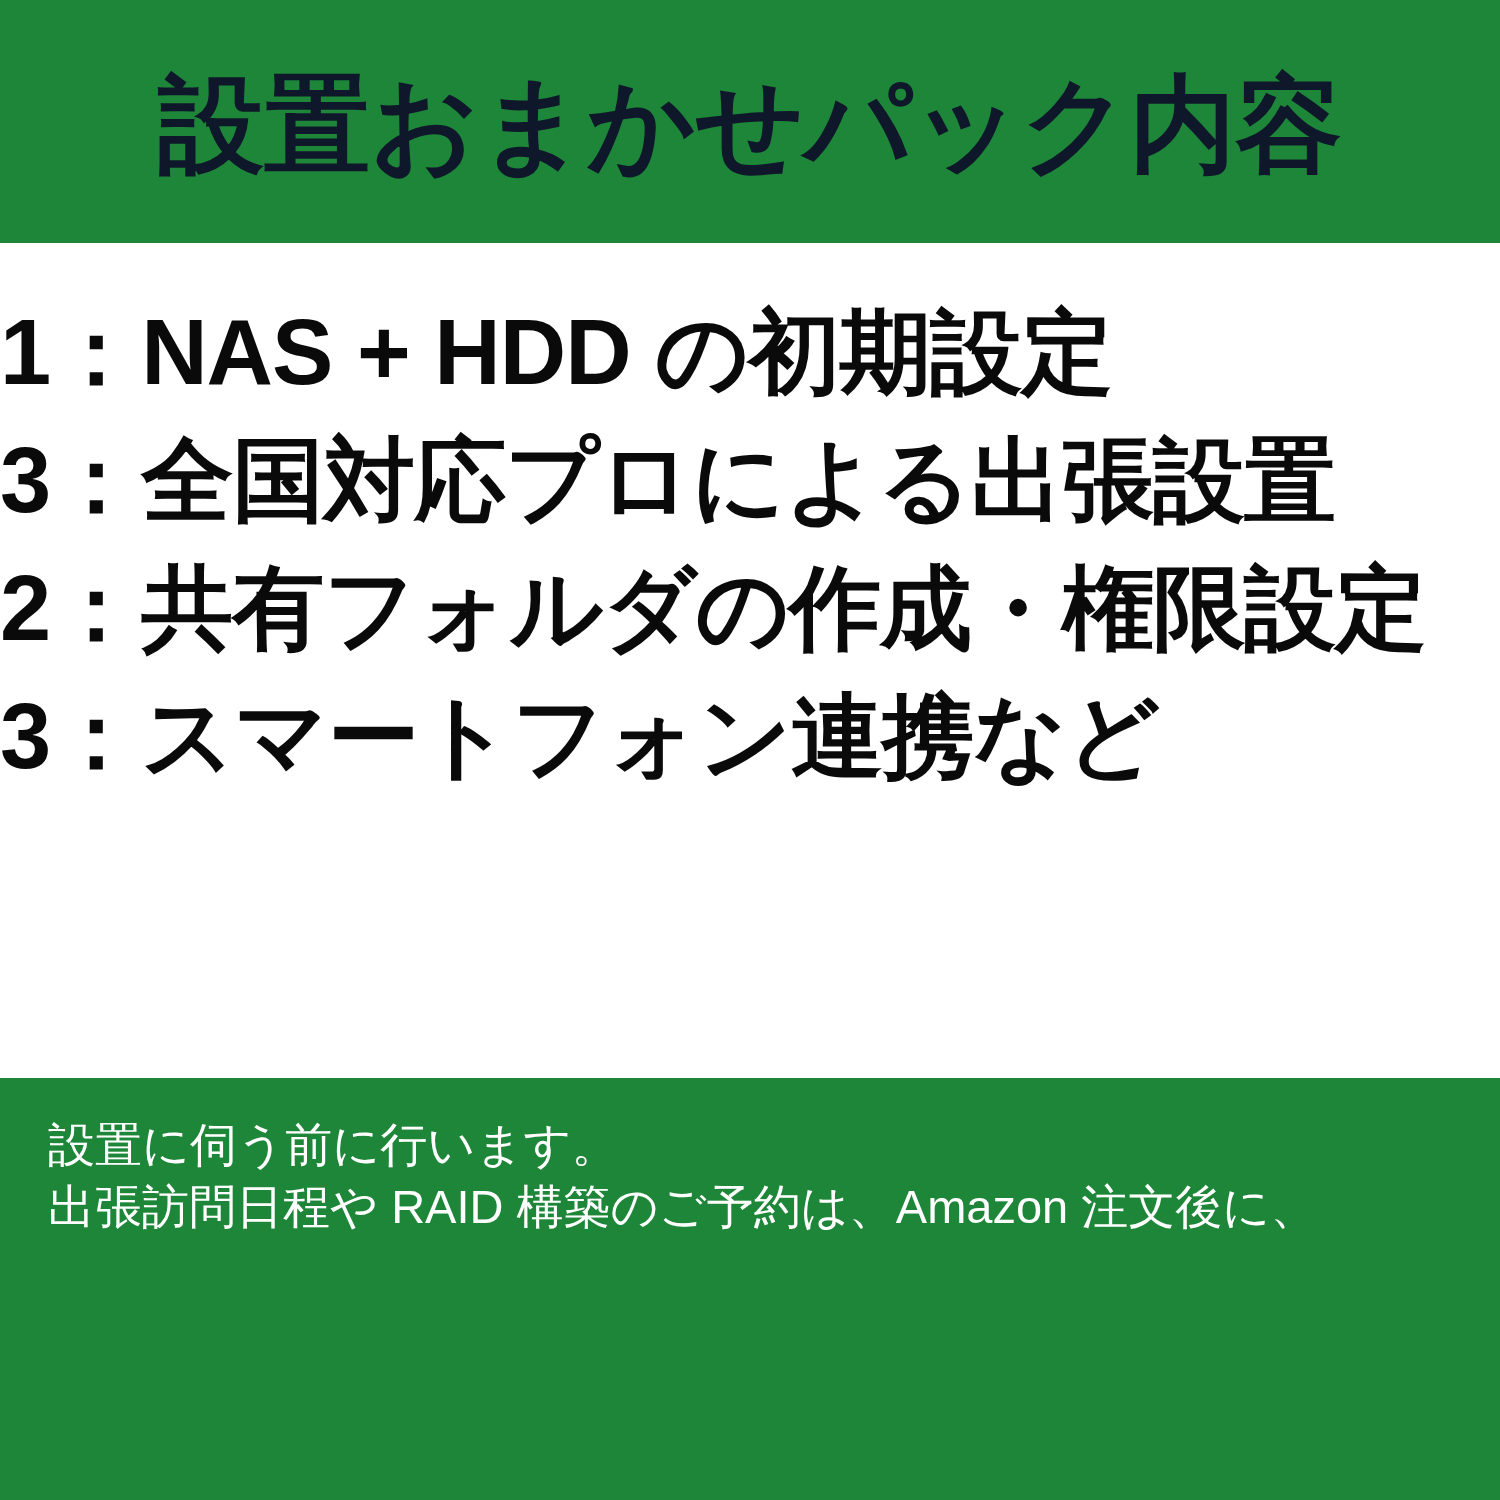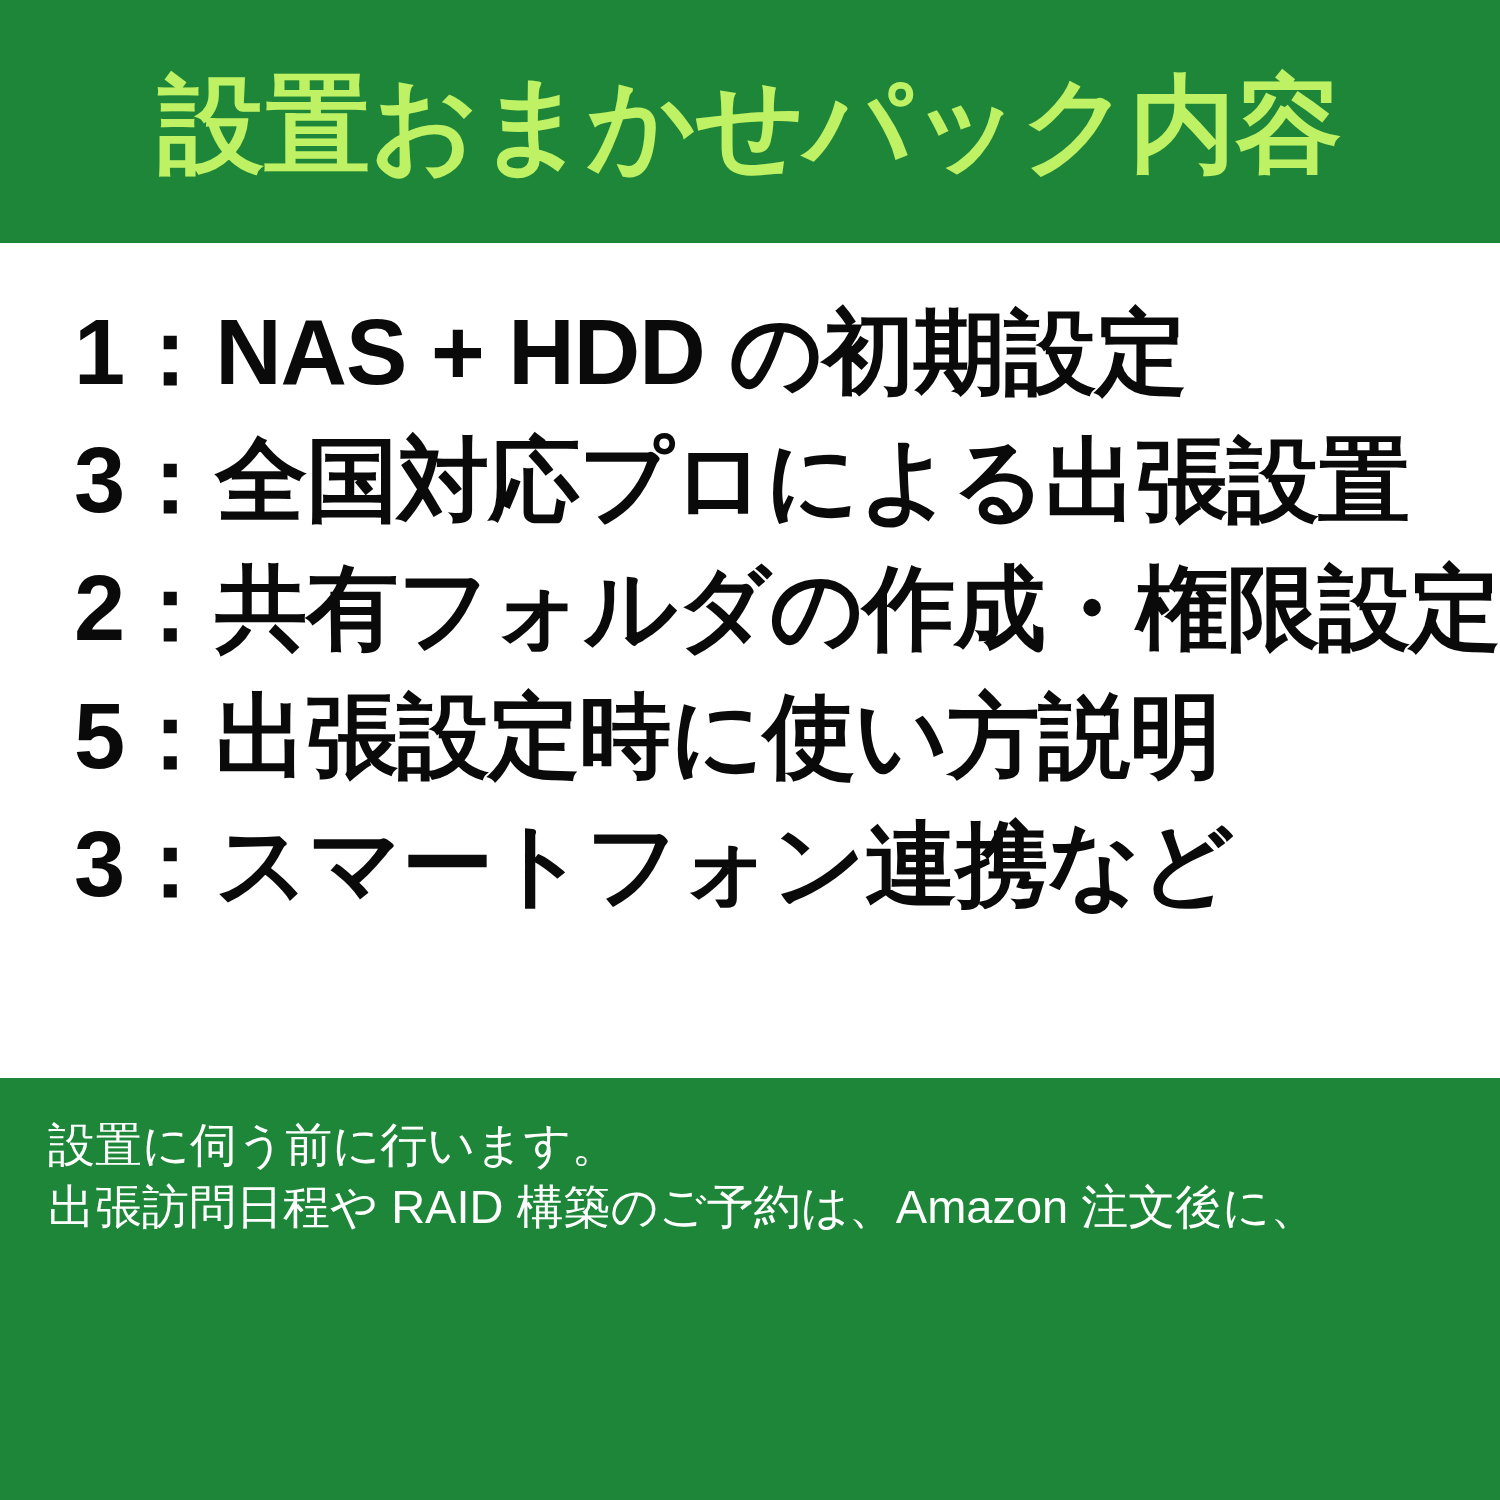--- a/index.html
+++ b/index.html
@@ -22,21 +22,21 @@
     left: 0;
     top: 0;
     width: 1500px;
     height: 243px;
     background: #1E8638;
     display: flex;
     align-items: center;
     justify-content: center;
   }
   .header-title {
-    color: #bef264;
+    color: #0f172a;
     font-size: 106px;
     font-weight: 700;
     line-height: 1;
     letter-spacing: 0px;
     white-space: nowrap;
     text-align: center;
     margin-top: 4px;
   }
 
   
@@ -47,21 +47,20 @@
     width: 1500px;
     height: 835px;
     background: #ffffff;
     padding-top: 45px;
     box-sizing: border-box;
   }
   .list-row {
     height: 128px;
     display: flex;
     align-items: center;
-    padding-left: 74px;
     box-sizing: border-box;
   }
   .list-text {
     color: #0a0a0a;
     font-size: 92px;
     font-weight: 700;
     line-height: 1;
     white-space: nowrap;
     letter-spacing: -1px;
   }
@@ -99,23 +98,20 @@
     <div class="list-row">
       <span class="list-text">1：NAS + HDD の初期設定</span>
     </div>
     <div class="list-row">
       <span class="list-text">3：全国対応プロによる出張設置</span>
     </div>
     <div class="list-row">
       <span class="list-text">2：共有フォルダの作成・権限設定</span>
     </div>
     <div class="list-row">
-      <span class="list-text">5：出張設定時に使い方説明</span>
-    </div>
-    <div class="list-row">
       <span class="list-text">3：スマートフォン連携など</span>
     </div>
   </div>
 
   <div class="footer-band">
     <div class="footer-line">設置に伺う前に行います。</div>
     <div class="footer-line">出張訪問日程や RAID 構築のご予約は、Amazon 注文後に、</div>
   </div>
 
 </div>

